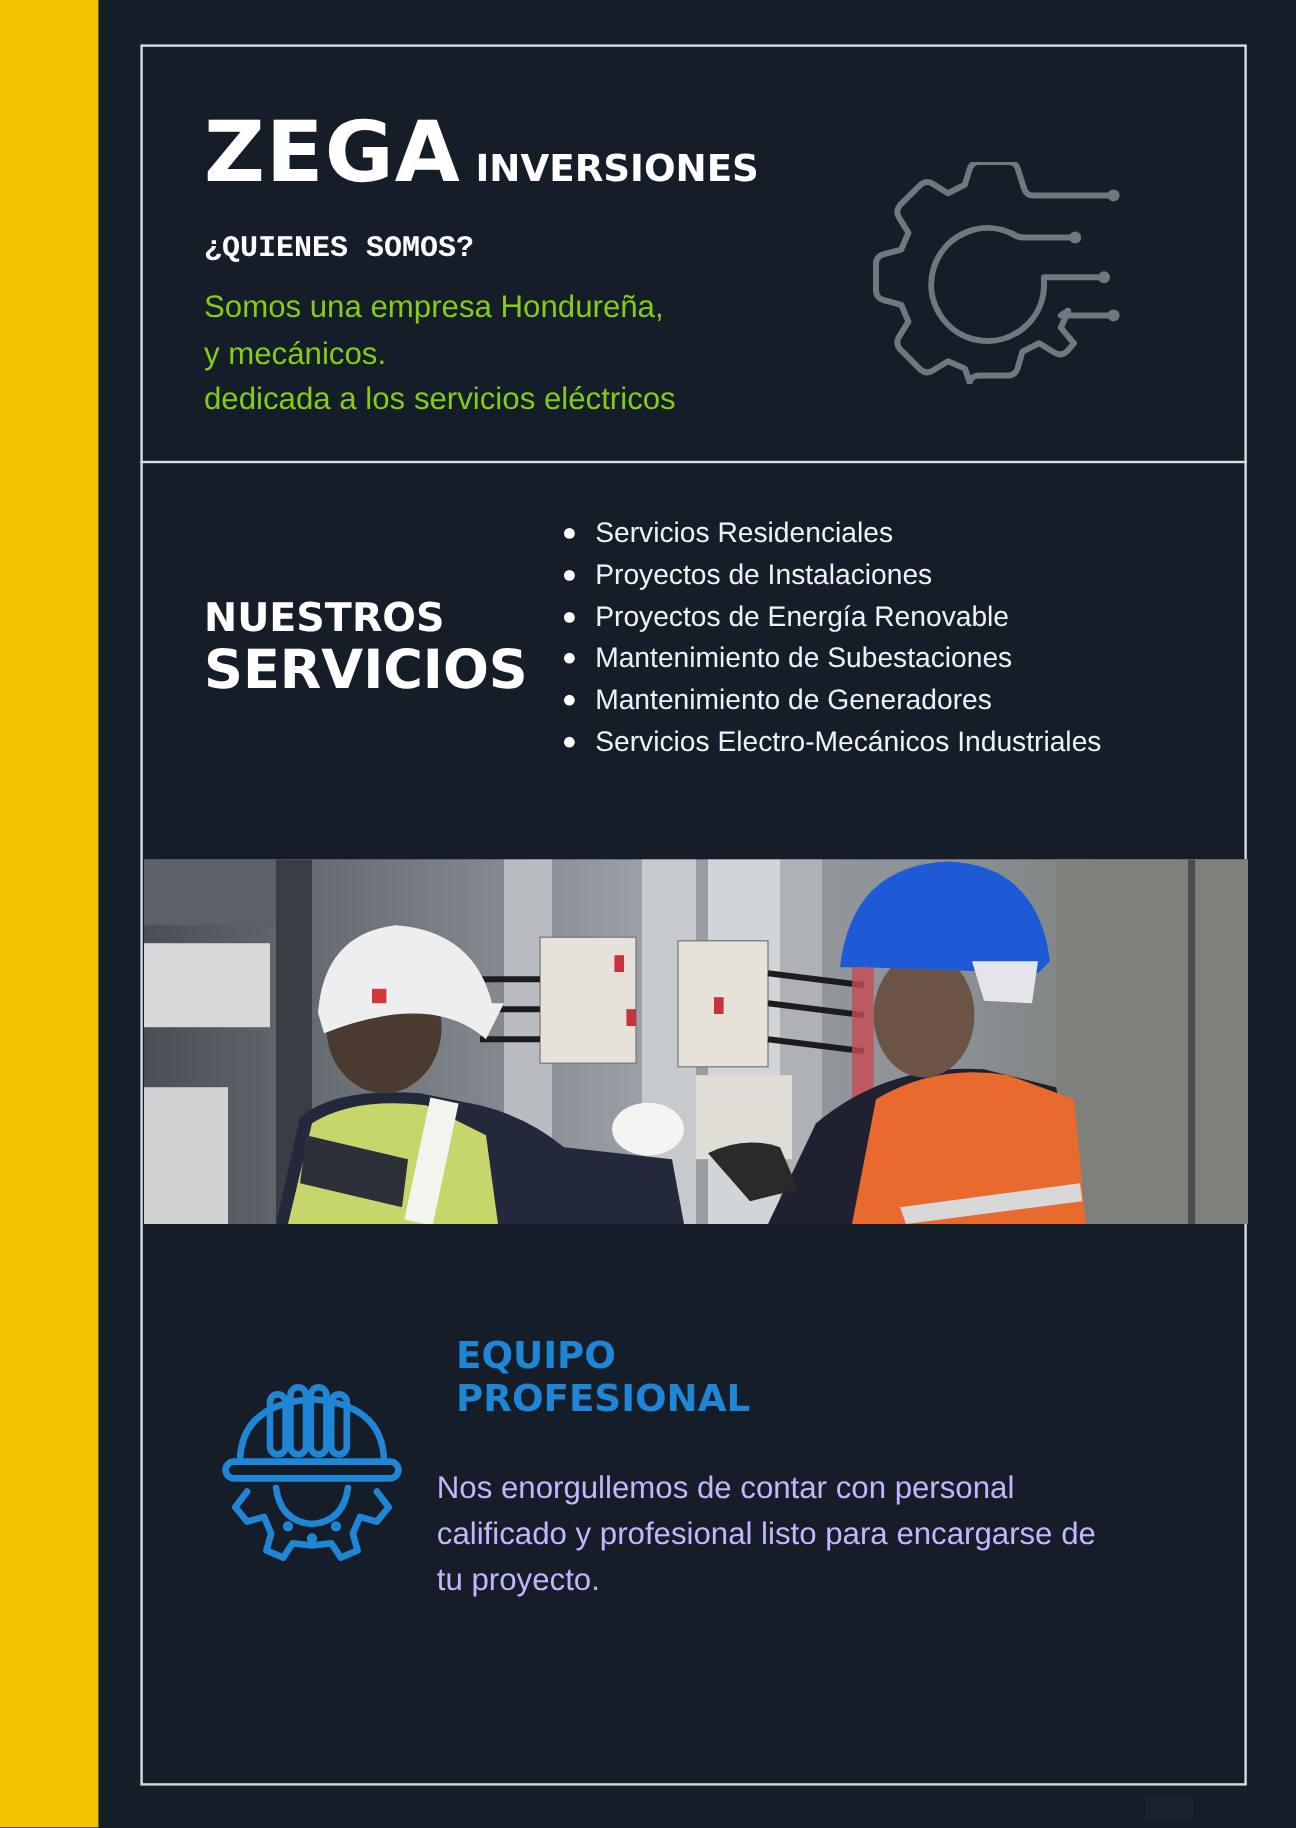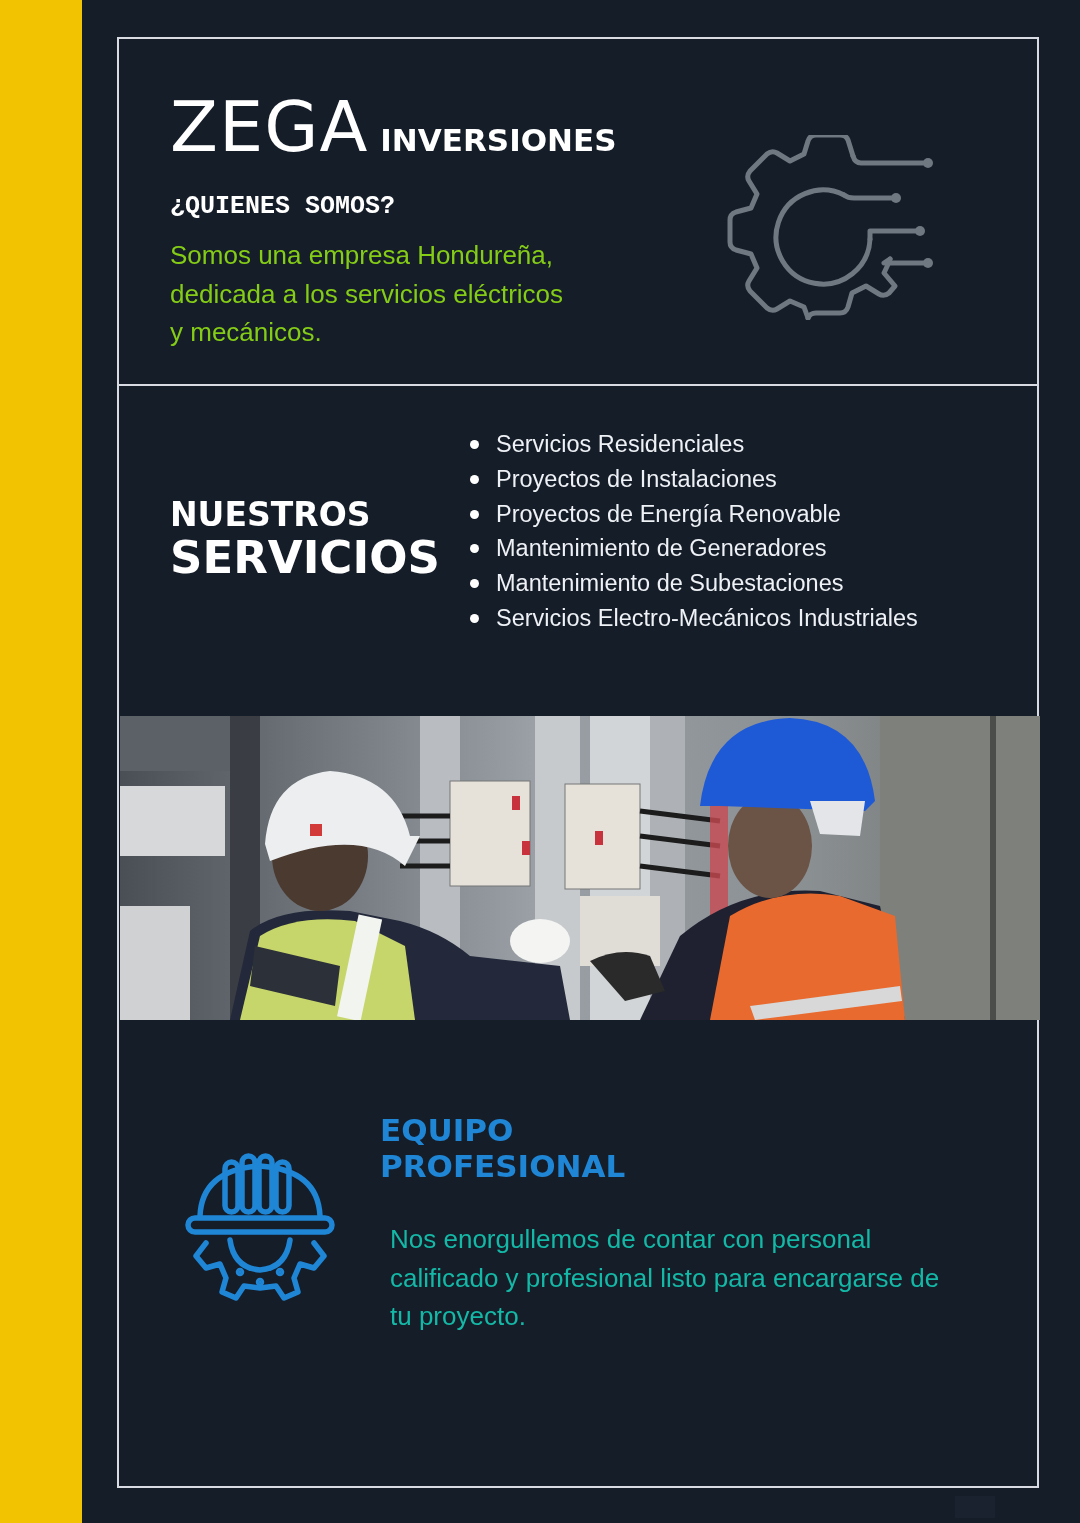--- a/index.html
+++ b/index.html
@@ -6,21 +6,21 @@
     html, body { width: 1080px; height: 1523px; background: #151d29; overflow: hidden; }
     body { position: relative; font-family: "Liberation Sans", "DejaVu Sans", sans-serif; color: #ffffff; }
 
     .accent-bar { position: absolute; left: 0; top: 0; width: 82px; height: 1523px; background: #f2c300; }
 
     .frame { position: absolute; left: 117px; top: 37px; width: 922px; height: 1451px; border: 2px solid #d8dce2; }
     .divider { position: absolute; left: 117px; top: 384px; width: 922px; height: 2px; background: #d8dce2; }
 
     
     .brand { position: absolute; left: 170px; top: 92px; display: flex; align-items: baseline; white-space: nowrap; }
-    .brand-main { font-size: 70px; font-weight: 400; letter-spacing: 1px; line-height: 1; font-family: "DejaVu Sans", sans-serif; }
+    .brand-main { font-size: 70px; font-weight: 700; letter-spacing: 1px; line-height: 1; font-family: "DejaVu Sans", sans-serif; }
     .brand-sub { font-size: 31px; font-weight: 700; margin-left: 12px; font-family: "DejaVu Sans", sans-serif; letter-spacing: 0px; text-align: right; }
 
     .about-title { position: absolute; left: 170px; top: 192px; font-size: 25px; font-weight: 700; font-family: Liberation Mono, monospace; white-space: nowrap; }
     .about-text { position: absolute; left: 170px; top: 236px; width: 460px; font-size: 26px; line-height: 38.5px; color: #84cc16; }
 
     .gear-circuit { position: absolute; left: 720px; top: 135px; width: 220px; height: 185px; }
 
     
     .services-title { position: absolute; left: 170px; top: 498px; font-weight: 700; font-family: "DejaVu Sans", sans-serif; line-height: 1; white-space: nowrap; }
     .services-title .t1 { display: block; font-size: 33px; }
@@ -30,41 +30,41 @@
     .services-list li { position: relative; padding-left: 28px; font-size: 23.5px; line-height: 34.8px; color: #eef1f5; white-space: nowrap; }
     .services-list li .bullet { position: absolute; left: 2px; top: 13px; width: 9px; height: 9px; border-radius: 50%; background: #ffffff; }
 
     
     .photo { position: absolute; left: 120px; top: 716px; width: 920px; height: 304px; overflow: hidden; background: #5a5e62; }
     .photo svg { display: block; width: 100%; height: 100%; }
 
     
     .helmet-gear { position: absolute; left: 182px; top: 1148px; width: 156px; height: 156px; }
     .team-title { position: absolute; left: 380px; top: 1112px; color: #1f86d6; font-weight: 700; font-family: "DejaVu Sans", sans-serif; font-size: 31px; line-height: 36px; white-space: nowrap; }
-    .team-text { position: absolute; left: 390px; top: 1220px; width: 640px; font-size: 26px; line-height: 38.5px; color: #14b8a6; }
+    .team-text { position: absolute; left: 364px; top: 1220px; width: 640px; font-size: 26px; line-height: 38.5px; color: #c4b5fd; }
 
     .page-mark { position: absolute; left: 955px; top: 1496px; width: 40px; height: 22px; background: #1a2230; }
   </style>
 </head>
 <body>
 
 <div class="accent-bar"></div>
 <div class="frame"></div>
 <div class="divider"></div>
 
 <div class="brand">
   <span class="brand-main">ZEGA</span>
   <span class="brand-sub">INVERSIONES</span>
 </div>
 
 <div class="about-title">¿QUIENES SOMOS?</div>
 <div class="about-text">
   <div>Somos una empresa Hondureña,</div>
+  <div>y mecánicos.</div>
   <div>dedicada a los servicios eléctricos</div>
-  <div>y mecánicos.</div>
 </div>
 
 <div class="gear-circuit">
   <svg viewBox="0 0 220 185" width="220" height="185" fill="none" stroke="#6f7780" stroke-width="5" stroke-linecap="round" stroke-linejoin="round">
 
     <path d="M133 26 L128 10 Q126 5 120 5 L96 5 Q90 5 88 11 L84 24
              L70 31 L57 23 Q52 20 47 24 L30 41 Q26 46 29 51 L37 64
              L31 78 L16 82 Q10 84 10 90 L10 112 Q10 118 16 120 L31 124
              L37 138 L29 151 Q26 156 30 161 L47 178 Q52 182 57 179 L70 171
              L84 177 L88 188" transform="translate(0,-5)"></path>
@@ -86,22 +86,22 @@
 
 <div class="services-title">
   <span class="t1">NUESTROS</span>
   <span class="t2">SERVICIOS</span>
 </div>
 
 <ul class="services-list">
   <li><span class="bullet"></span><span>Servicios Residenciales</span></li>
   <li><span class="bullet"></span><span>Proyectos de Instalaciones</span></li>
   <li><span class="bullet"></span><span>Proyectos de Energía Renovable</span></li>
+  <li><span class="bullet"></span><span>Mantenimiento de Subestaciones</span></li>
   <li><span class="bullet"></span><span>Mantenimiento de Generadores</span></li>
-  <li><span class="bullet"></span><span>Mantenimiento de Subestaciones</span></li>
   <li><span class="bullet"></span><span>Servicios Electro-Mecánicos Industriales</span></li>
 </ul>
 
 <div class="photo">
   <svg viewBox="0 0 920 304" preserveAspectRatio="none" xmlns="http://www.w3.org/2000/svg">
     <defs>
       <linearGradient id="bg" x1="0" x2="1" y1="0" y2="0">
         <stop offset="0" stop-color="#4a4f55"></stop>
         <stop offset="0.45" stop-color="#9aa0a6"></stop>
         <stop offset="0.75" stop-color="#8a8f92"></stop>

